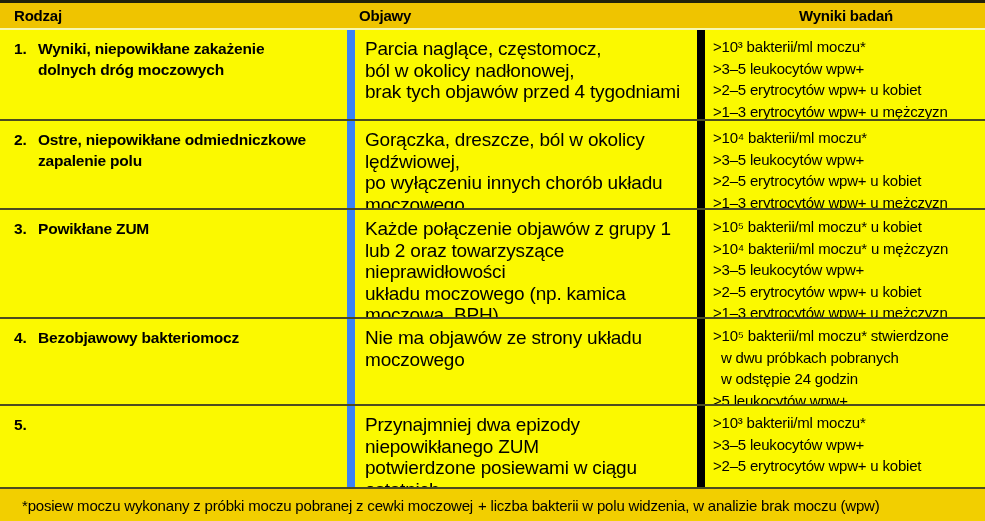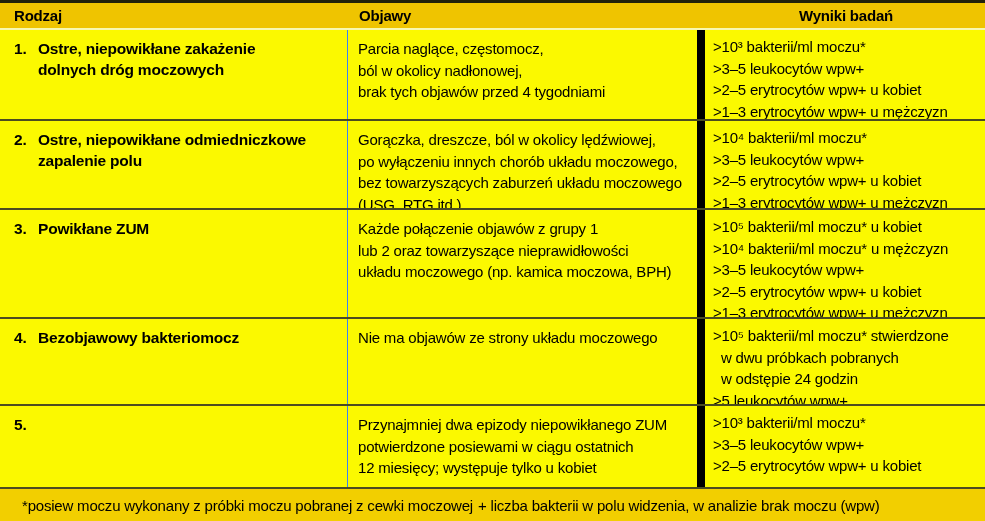--- a/index.html
+++ b/index.html
@@ -24,21 +24,21 @@
   .hc3 { padding-left:10px;text-align:center; }
 
   .row { background:#fbf900; box-sizing:border-box; }
   .row + .row { border-top:2px solid #4c4c20; }
   .r1 { height:89px; } .r2 { height:89px; } .r3 { height:109px; }
   .r4 { height:87px; } .r5 { height:83px; }
 
   .cell { box-sizing:border-box; white-space:pre-wrap; letter-spacing:-0.2px; }
   .c1 { padding:8px 8px 0 14px; font-weight:bold; font-size:15.5px; line-height:21px; display:flex; }
   .c1 .num { flex:0 0 24px; }
-  .c2 { padding:8px 6px 0 10px; font-size:15px; line-height:21.5px; border-left:1px solid #3b82f6; }
+  .c2 { padding:8px 6px 0 10px; font-size:19px; line-height:21.5px; border-left:8px solid #3b82f6; }
   .c3 { padding:6px 16px 0 8px; font-size:15px; line-height:21.5px; border-left:8px solid #000000; }
 
   .footer {
     height:34px; background:#f2cf00;
     border-top:2px solid #4c4c20;
     box-sizing:border-box; position:relative;
     font-size:15px; letter-spacing:-0.2px;
   }
   .fn-left  { position:absolute; left:22px;  top:50%; transform:translateY(-50%); white-space:nowrap; }
   .fn-right { position:absolute; left:478px; top:50%; transform:translateY(-50%); white-space:nowrap; }
@@ -50,21 +50,21 @@
 
   <div class="hrow grid3">
     <div class="hc1">Rodzaj</div>
     <div class="hc2">Objawy</div>
     <div class="hc3">Wyniki badań</div>
   </div>
 
   <div class="row r1 grid3">
     <div class="cell c1">
       <span class="num">1.</span>
-      <span>Ostre, niepowikłane zakażenie
+      <span>Wyniki, niepowikłane zakażenie
 dolnych dróg moczowych</span>
     </div>
     <div class="cell c2">Parcia naglące, częstomocz,
 ból w okolicy nadłonowej,
 brak tych objawów przed 4 tygodniami</div>
     <div class="cell c3">&gt;10³ bakterii/ml moczu*
 &gt;3–5 leukocytów wpw+
 &gt;2–5 erytrocytów wpw+ u kobiet
 &gt;1–3 erytrocytów wpw+ u mężczyzn</div>
   </div>

